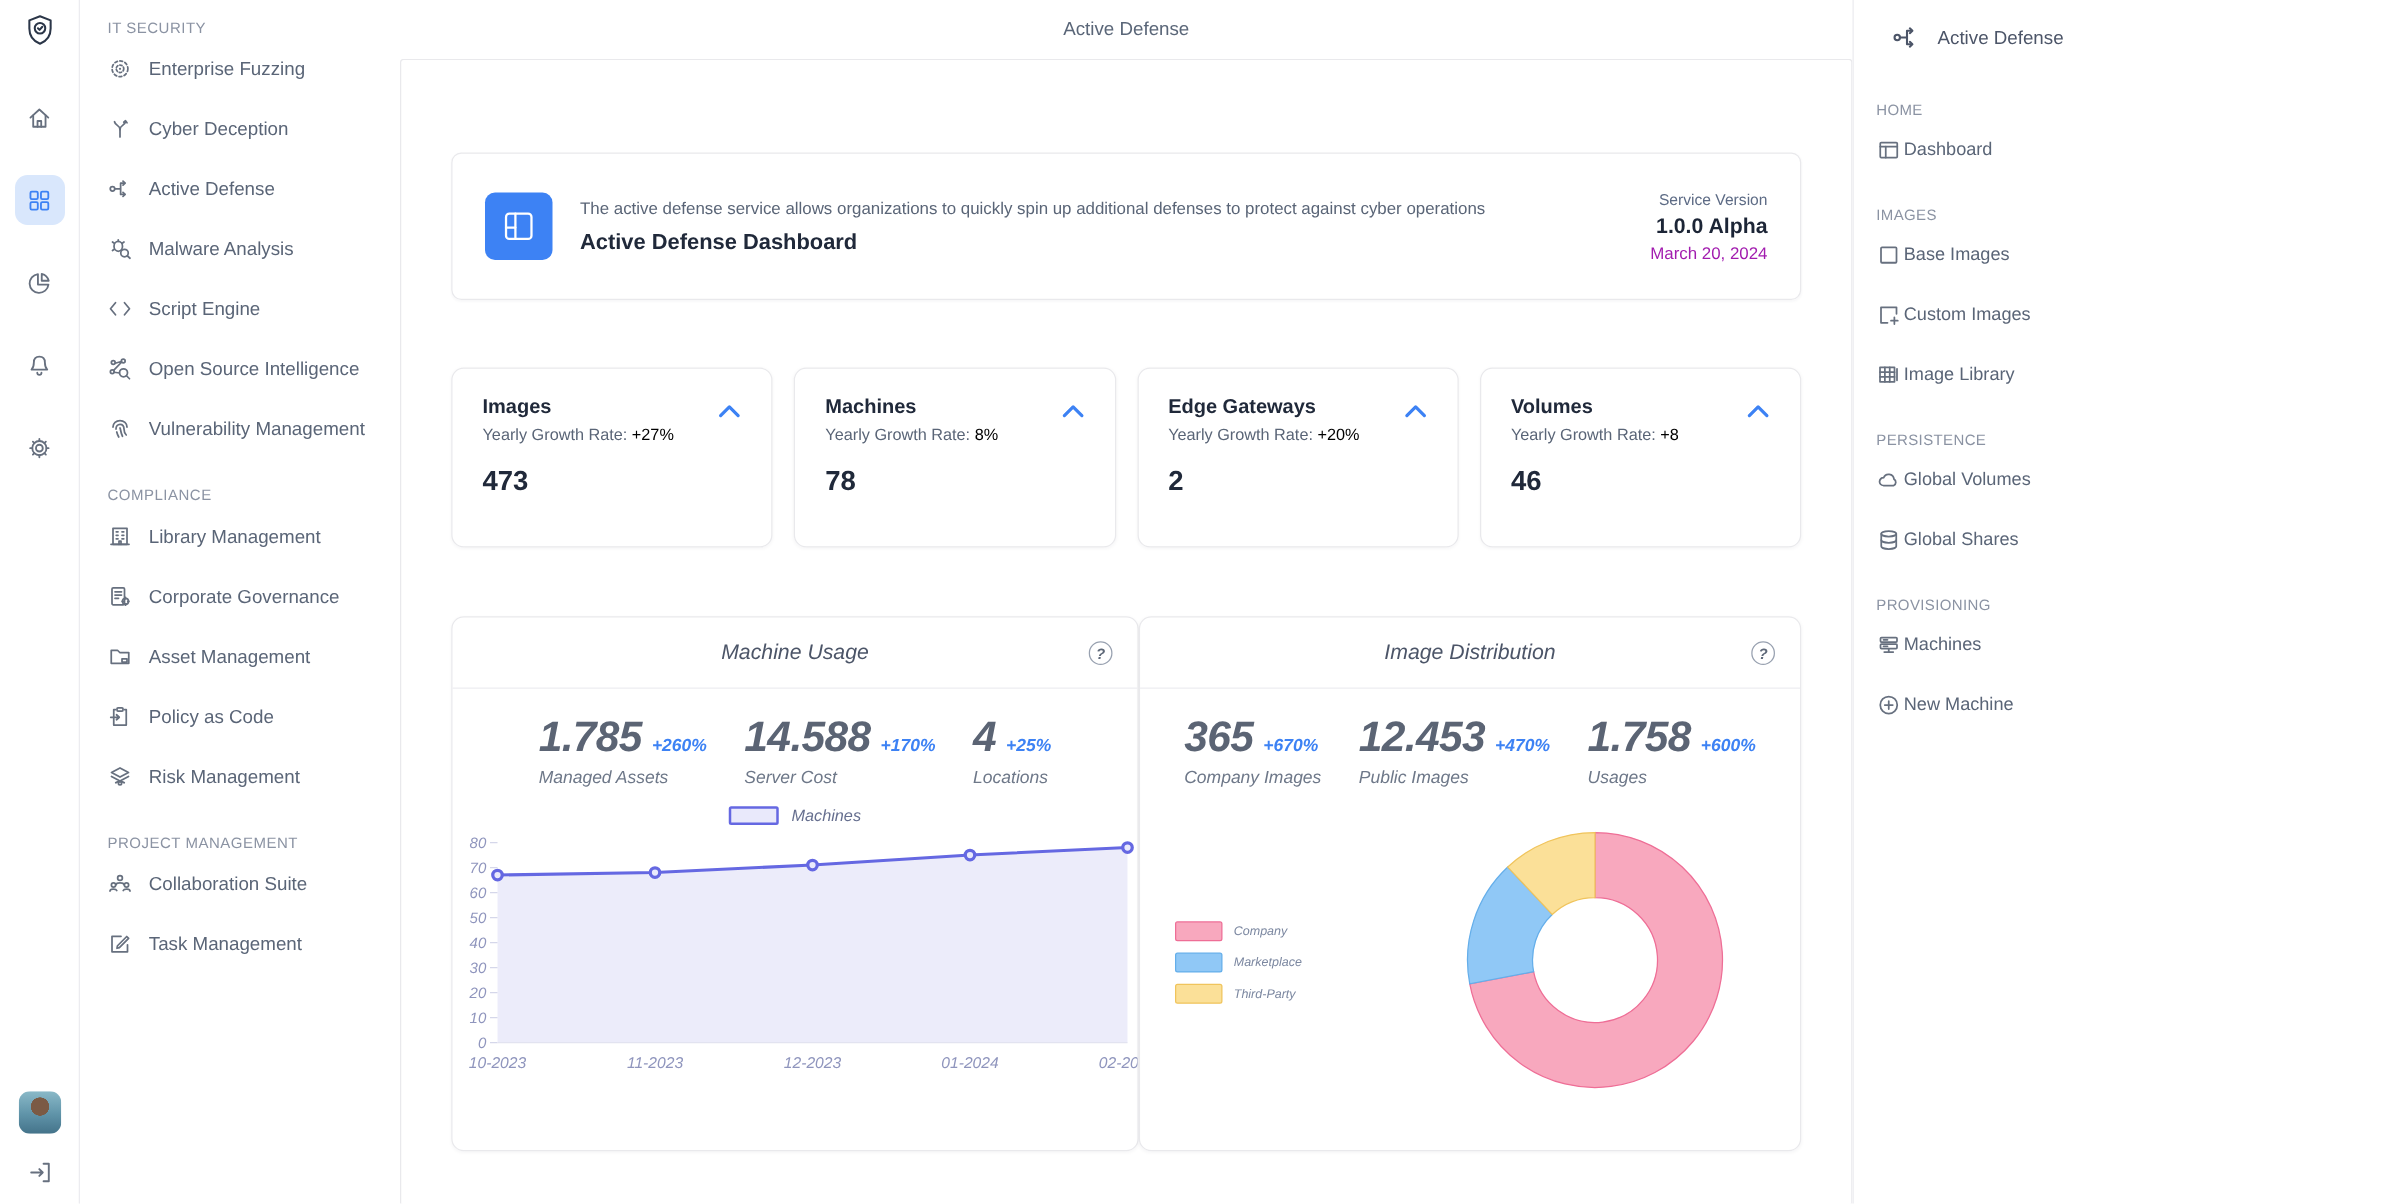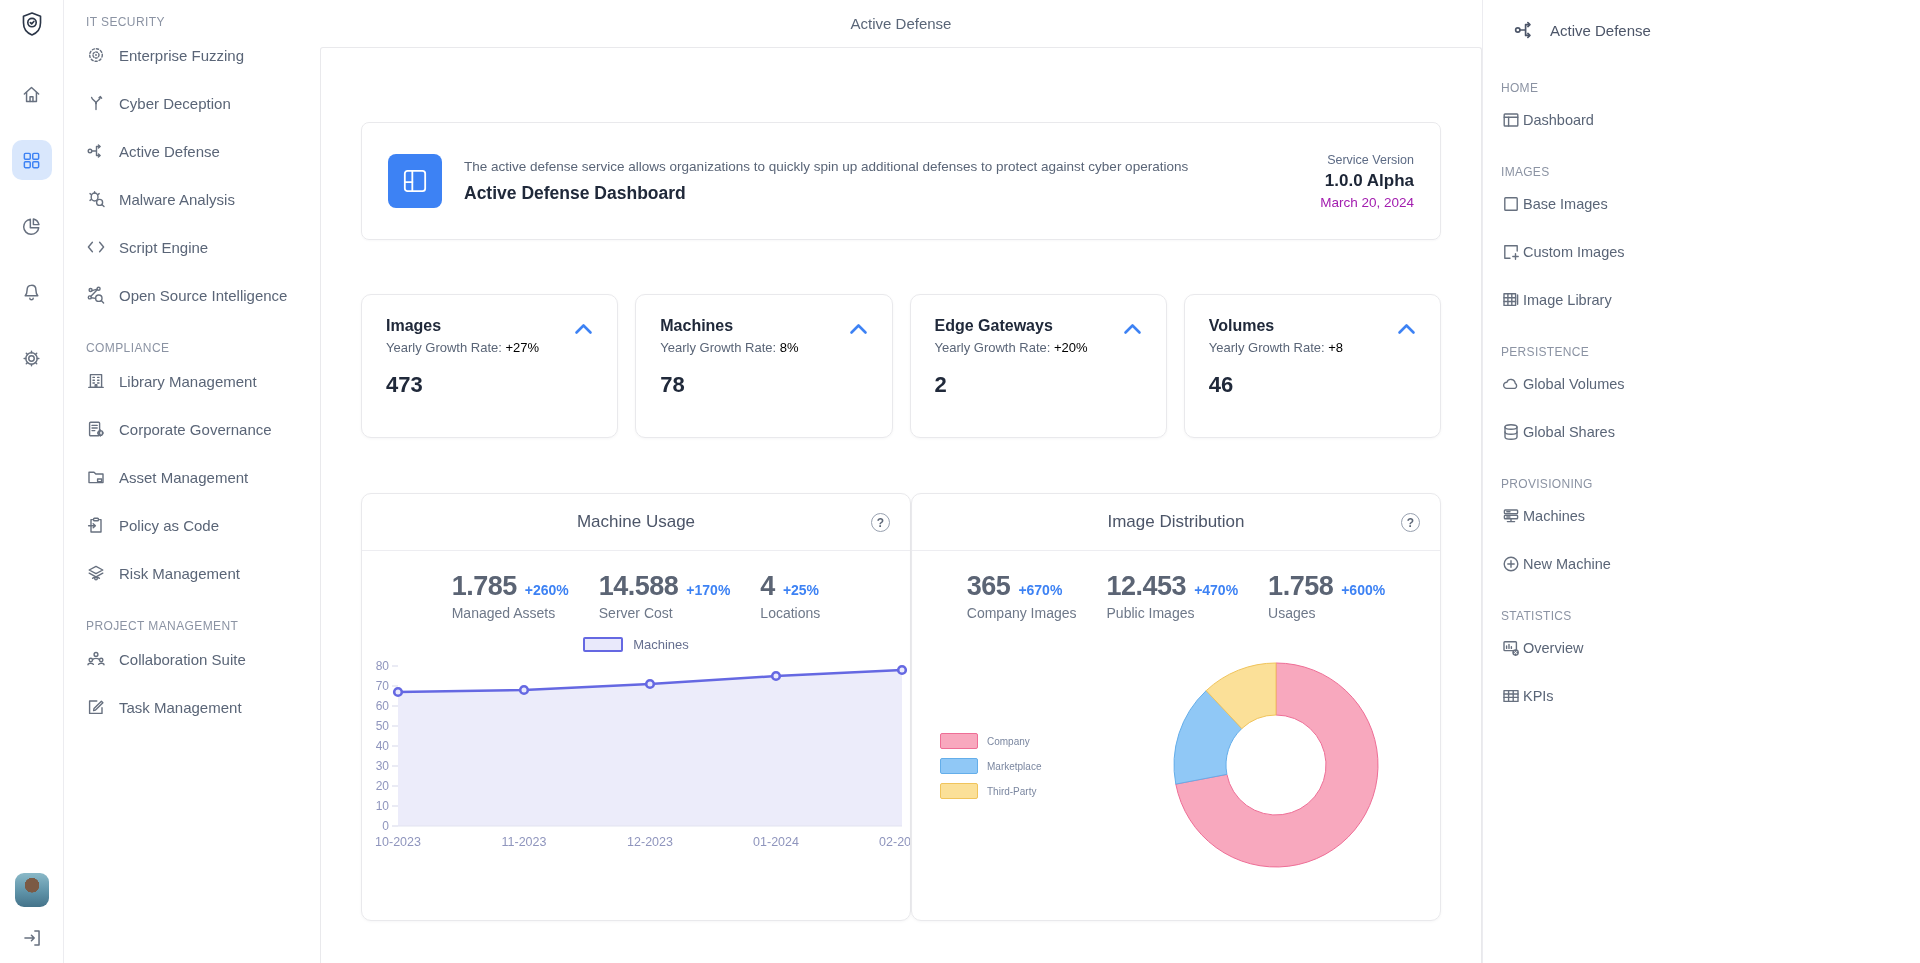--- a/index.html
+++ b/index.html
@@ -46,26 +46,26 @@
   .stat-card { flex:1; border:1px solid #e9e9ec; border-radius:10px; height:144px; padding:22px 24px; box-shadow:0 1px 3px rgba(20,30,60,.04); }
   .stat-head { display:flex; align-items:flex-start; }
   .stat-title { font-size:16px; font-weight:700; color:#20293a; }
   .stat-growth { font-size:13px; color:#5a6577; margin-top:5px; }
   .blue { color:#000000; }
   .chevron { margin-left:auto; margin-top:6px; cursor:pointer; display:flex; }
   .stat-value { font-size:22px; font-weight:700; color:#20293a; margin-top:17px; }
 
   
   .charts-row { display:flex; justify-content:space-between; margin-top:55px; }
-  .chart-card { width:594px; height:428px; border:1px solid #e9e9ec; border-radius:10px; display:flex; flex-direction:column; box-shadow:0 1px 3px rgba(20,30,60,.04); }
+  .chart-card { width:594px; height:428px; border:1px solid #e9e9ec; border-radius:10px; display:flex; flex-direction:column; box-shadow:0 1px 3px rgba(20,30,60,.04);font-style:italic; }
   .chart-head { height:57px; flex:none; position:relative; display:flex; align-items:center; justify-content:center; border-bottom:1px solid #ededf1; color:#4c5568; font-size:17px; }
   .help { position:absolute; right:20px; top:19px; width:19px; height:19px; border:1.5px solid #98a1b0; border-radius:50%; color:#5e6878; font-size:12px; font-weight:700; display:flex; align-items:center; justify-content:center; cursor:pointer; }
   .chart-stats { display:flex; justify-content:center; gap:30px; padding-top:20px; }
   .cs-block { white-space:nowrap; }
-  .cs-value { font-size:27px; font-weight:700; color:#5b6474; letter-spacing:-.5px; }
+  .cs-value { font-size:34px; font-weight:700; color:#5b6474; letter-spacing:-.5px; }
   .cs-growth { font-size:14px; color:#3d82f4; font-weight:600; margin-left:8px; }
   .cs-label { font-size:14px; color:#6e7889; margin-top:3px; }
 
   
   .legend-line { display:flex; align-items:center; justify-content:center; gap:10px; margin-top:16px; }
   .legend-swatch { width:40px; height:15px; border:2px solid #6568e2; background:#e9e9fb; border-radius:2px; }
   .legend-text { font-size:13px; color:#666f8f; }
   .mchart { display:flex; justify-content:center; margin-top:4px; }
   .mchart text, .dchart text { font-family:"Liberation Sans","DejaVu Sans",sans-serif; }
 
@@ -215,20 +215,31 @@
             <svg width="20" height="20" viewBox="0 0 20 20" fill="none" stroke="currentColor" stroke-width="1.4" stroke-linecap="round" stroke-linejoin="round">
               <circle cx="4.6" cy="5" r="1.5"></circle>
               <circle cx="12.6" cy="3.8" r="1.5"></circle>
               <circle cx="3.8" cy="12.4" r="1.5"></circle>
               <path d="M6.1 5.6 11.1 4.2 M4.9 11.3 11 5 M5.3 12.8 9.6 13.4"></path>
               <circle cx="12.8" cy="13.2" r="3.2"></circle>
               <path d="M15.2 15.6 17.6 18"></path>
             </svg>
           </span>
           <span>Open Source Intelligence</span>
+        </div>
+        <div class="sb-item">
+          <span class="sb-ico">
+            <svg width="20" height="20" viewBox="0 0 20 20" fill="none" stroke="currentColor" stroke-width="1.4" stroke-linecap="round" stroke-linejoin="round">
+              <path d="M4.4 8.6 C4.4 5.5 6.9 3.4 10 3.4 C13.1 3.4 15.6 5.5 15.6 8.6"></path>
+              <path d="M6.8 10.2 C6.8 7.9 8.2 6.4 10 6.4 C11.8 6.4 13.2 7.9 13.2 10.2 C13.2 12.5 14 14 15 15"></path>
+              <path d="M10 9.4 C10.6 10.4 10.4 12.8 12 16"></path>
+              <path d="M7.4 12.6 C7.8 14.2 8.2 15.2 9 16.6"></path>
+            </svg>
+          </span>
+          <span>Vulnerability Management</span>
         </div>
     </div>
     <div class="sb-section">
       <div class="sb-label">COMPLIANCE</div>
 
         <div class="sb-item">
           <span class="sb-ico">
             <svg width="20" height="20" viewBox="0 0 20 20" fill="none" stroke="currentColor" stroke-width="1.4" stroke-linecap="round" stroke-linejoin="round">
               <rect x="4.4" y="3.6" width="11.2" height="12.8"></rect>
               <path d="M2.8 16.4 H17.2"></path>
@@ -598,40 +609,16 @@
       <div class="rb-item">
         <span class="sb-ico">
               <svg width="20" height="20" viewBox="0 0 20 20" fill="none" stroke="currentColor" stroke-width="1.4" stroke-linecap="round" stroke-linejoin="round">
                 <circle cx="10" cy="10" r="6.8"></circle>
                 <path d="M10 6.8 V13.2 M6.8 10 H13.2"></path>
               </svg>
             </span>
         <span>New Machine</span>
       </div>
   </div>
-  <div>
-    <div class="rb-label">STATISTICS</div>
-
-      <div class="rb-item">
-        <span class="sb-ico">
-              <svg width="20" height="20" viewBox="0 0 20 20" fill="none" stroke="currentColor" stroke-width="1.4" stroke-linecap="round" stroke-linejoin="round">
-                <rect x="3" y="3.8" width="12.4" height="8.8" rx="0.8"></rect>
-                <path d="M5.6 10.4 V8 M8 10.4 V6.4 M10.4 10.4 V8.8"></path>
-                <circle cx="14.6" cy="14.6" r="2.6"></circle>
-                <path d="M14.6 12.5 V13.3 M14.6 15.9 V16.7 M12.5 14.6 H13.3 M15.9 14.6 H16.7"></path>
-              </svg>
-            </span>
-        <span>Overview</span>
-      </div>
-      <div class="rb-item">
-        <span class="sb-ico">
-              <svg width="20" height="20" viewBox="0 0 20 20" fill="none" stroke="currentColor" stroke-width="1.4" stroke-linecap="round" stroke-linejoin="round">
-                <rect x="3" y="4.6" width="14" height="10.8"></rect>
-                <path d="M3 8 H17 M3 11.4 H17 M7.6 4.6 V15.4 M12.2 4.6 V15.4"></path>
-              </svg>
-            </span>
-        <span>KPIs</span>
-      </div>
-  </div>
       </div>
   </aside>
 
 </div>
 
 </body></html>

